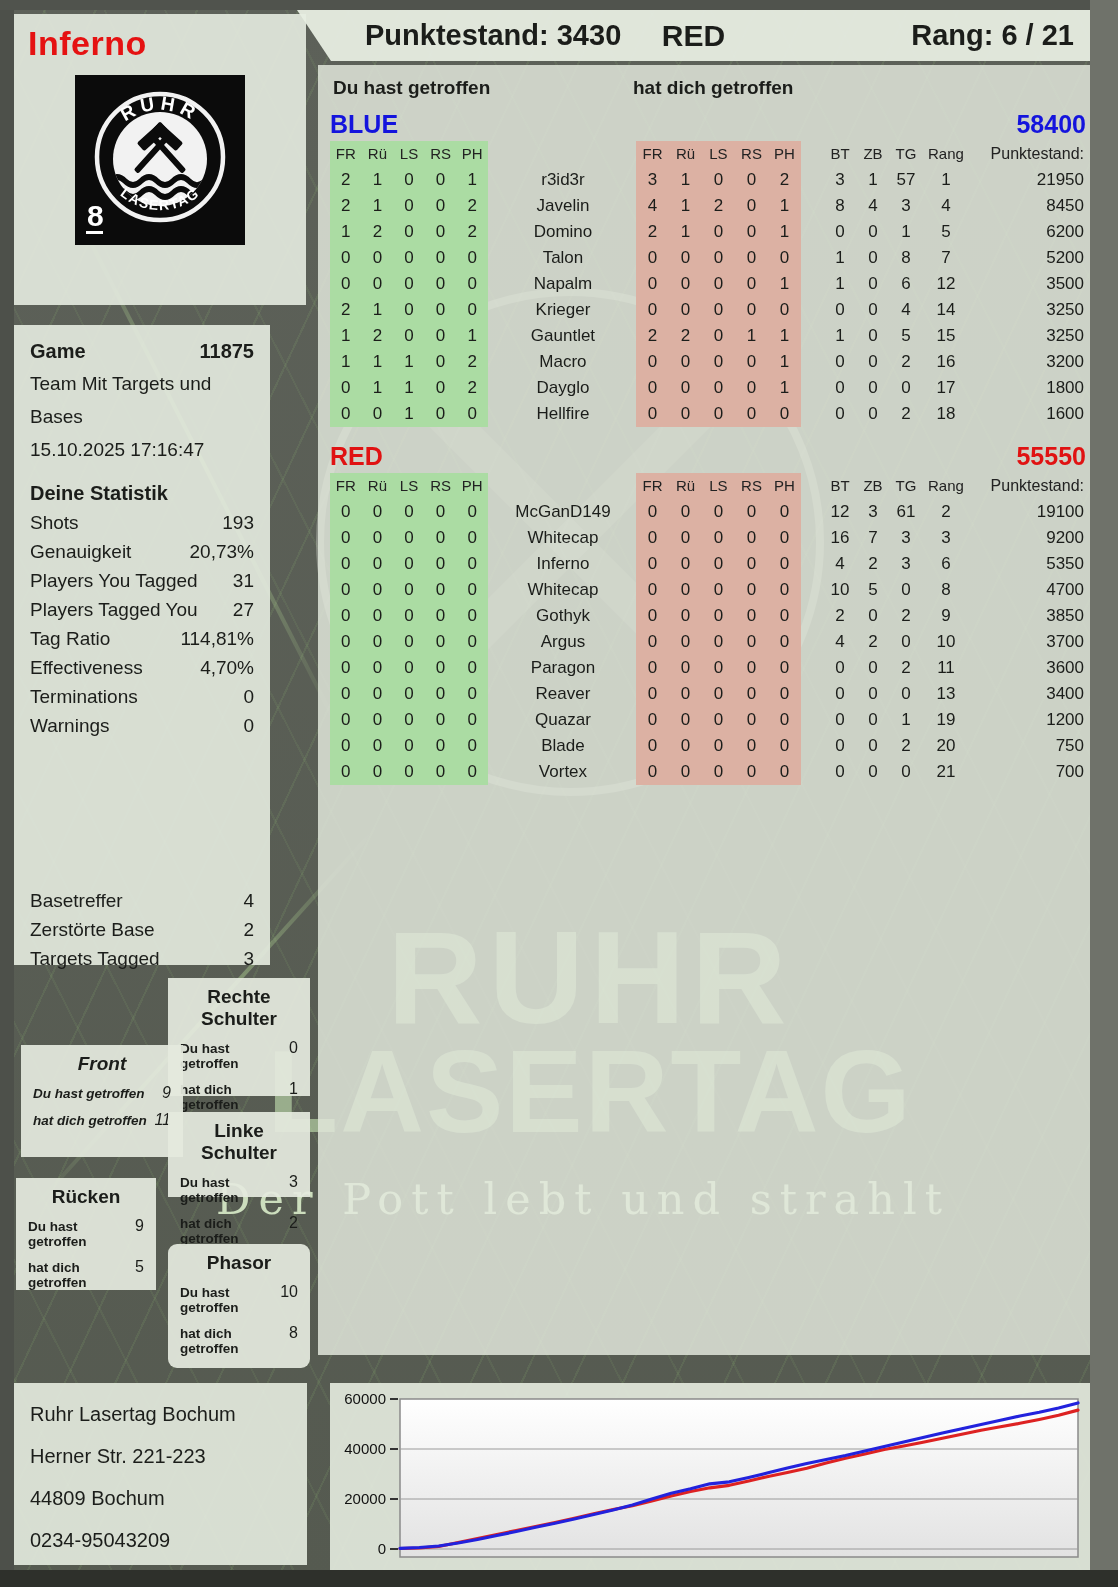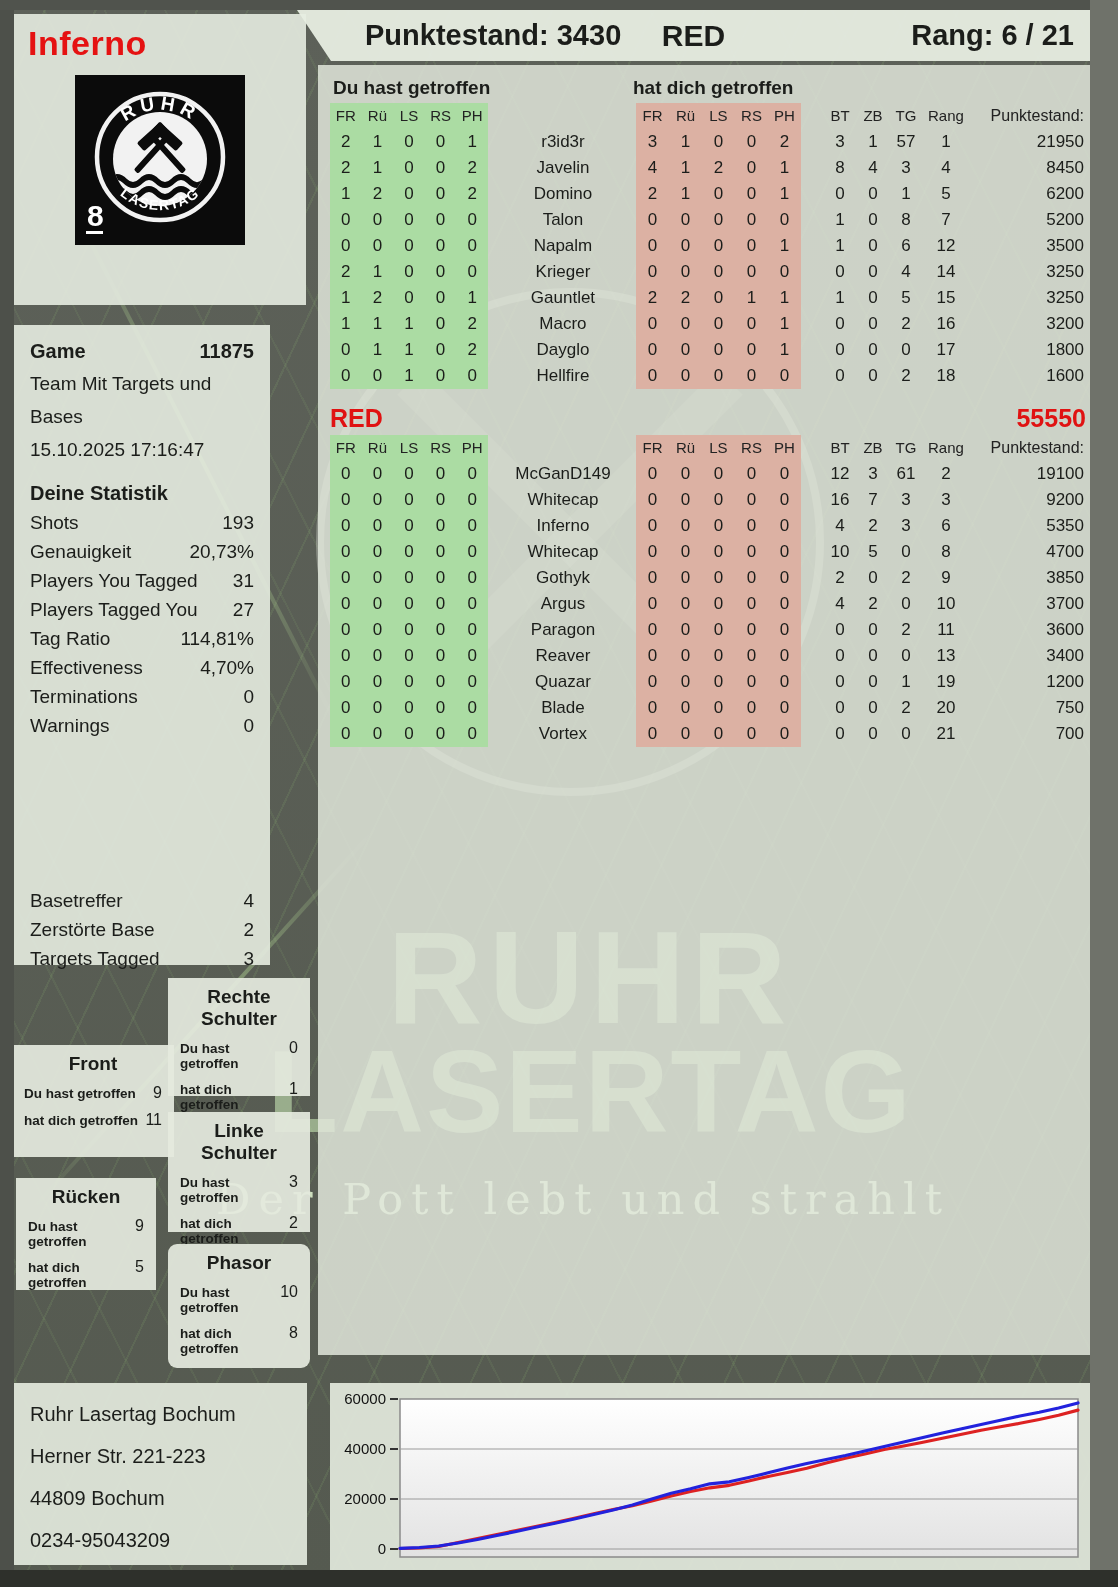--- a/index.html
+++ b/index.html
@@ -74,22 +74,22 @@
   .stat-row { display:flex; justify-content:space-between; font-size:19px; line-height:29px; }
   #arena-block { margin-top:146px; }
 
   
   .bp { position:absolute; background:rgba(228,234,222,.93); z-index:2; padding:8px 12px; }
   .bp-title { font-size:19px; font-weight:700; text-align:center; }
   .bp-row { display:flex; justify-content:space-between; align-items:baseline; margin-top:9px; }
   .bp-l { font-size:13.5px; font-weight:600; }
   .bp-v { font-size:16px; }
   #bp-rechte { left:168px; top:978px;  width:142px; height:118px; }
-  #bp-front  { left:12px;  top:1045px; width:162px; height:112px; }
-  #bp-linke  { left:168px; top:1112px; width:142px; height:120px;  }
+  #bp-front  { left:21px;  top:1045px; width:162px; height:112px;font-style:italic; }
+  #bp-linke  { left:168px; top:1112px; width:142px; height:85px;  }
   #bp-ruecken{ left:16px;  top:1178px; width:140px; height:112px; }
   #bp-phasor { left:168px; top:1244px; width:142px; height:124px;border-radius:9px; }
 
   
   #p-footer { left:14px; top:1383px; width:293px; height:182px; padding:10px 16px; }
   .addr-line { font-size:20px; line-height:42px; }
   #p-chart { left:330px; top:1383px; width:760px; height:187px; }
   .grid { stroke:#9a9a9a; stroke-width:1; }
   .tick { stroke:#333; stroke-width:2; }
   .ylab { font:15px "Liberation Sans",sans-serif; fill:#111; text-anchor:end; }
@@ -151,20 +151,24 @@
 <div class="panel" id="p-header">
   <span id="hdr-punkte">Punktestand: 3430</span>
   <span id="hdr-team">RED</span>
   <span id="hdr-rang">Rang: 6 / 21</span>
 </div>
 
 <div class="panel" id="p-main">
   <span class="hit-label" id="hl-you">Du hast getroffen</span>
   <span class="hit-label" id="hl-them">hat dich getroffen</span>
   <div id="teams">
+      <div class="team-head">
+        <span style="color: rgb(20, 20, 221);">BLUE</span>
+        <span style="color: rgb(20, 20, 221);">58400</span>
+      </div>
       <div class="tgrid">
         <div class="tc g hd">FR</div>
         <div class="tc g hd">Rü</div>
         <div class="tc g hd">LS</div>
         <div class="tc g hd">RS</div>
         <div class="tc g hd">PH</div>
         <div class="tc "></div>
         <div class="tc "></div>
         <div class="tc "></div>
         <div class="tc r hd">FR</div>

